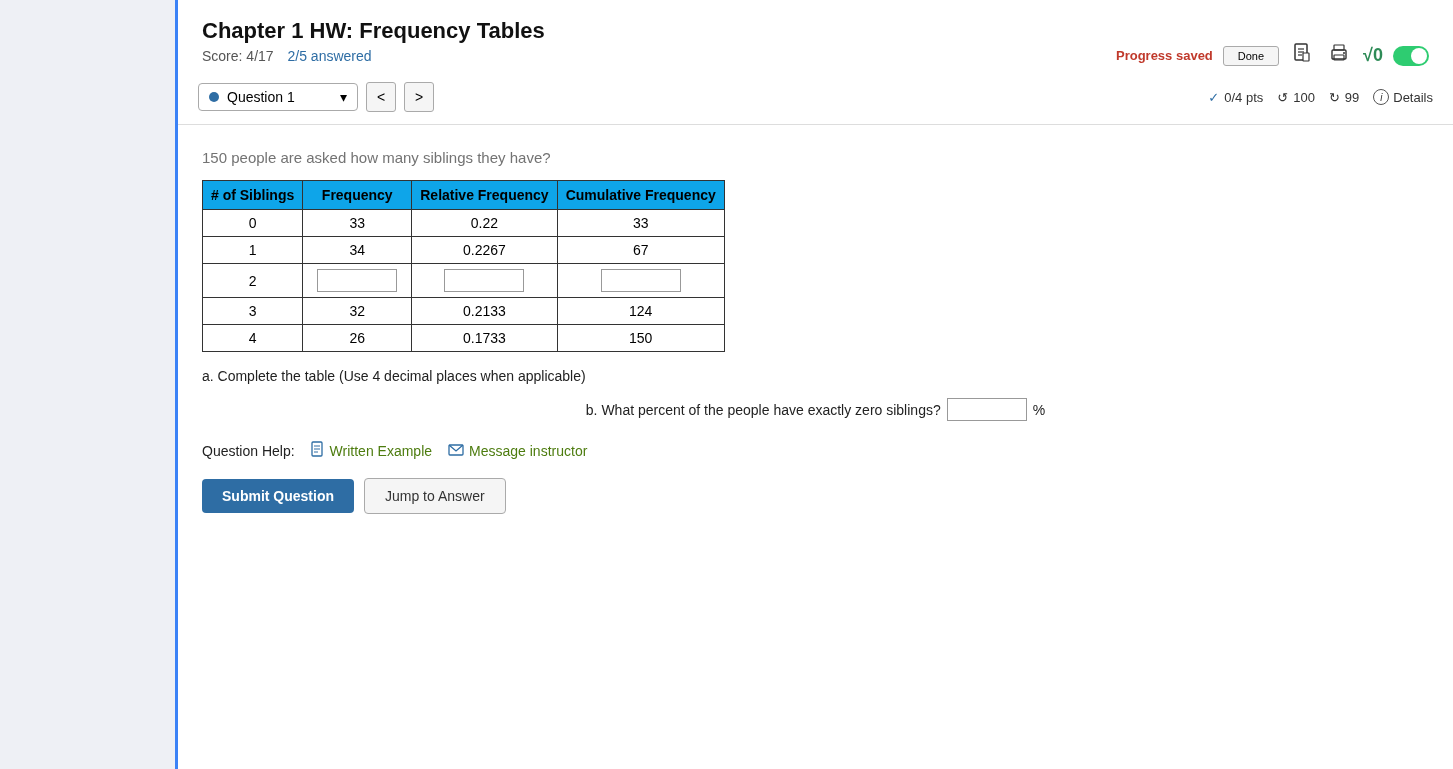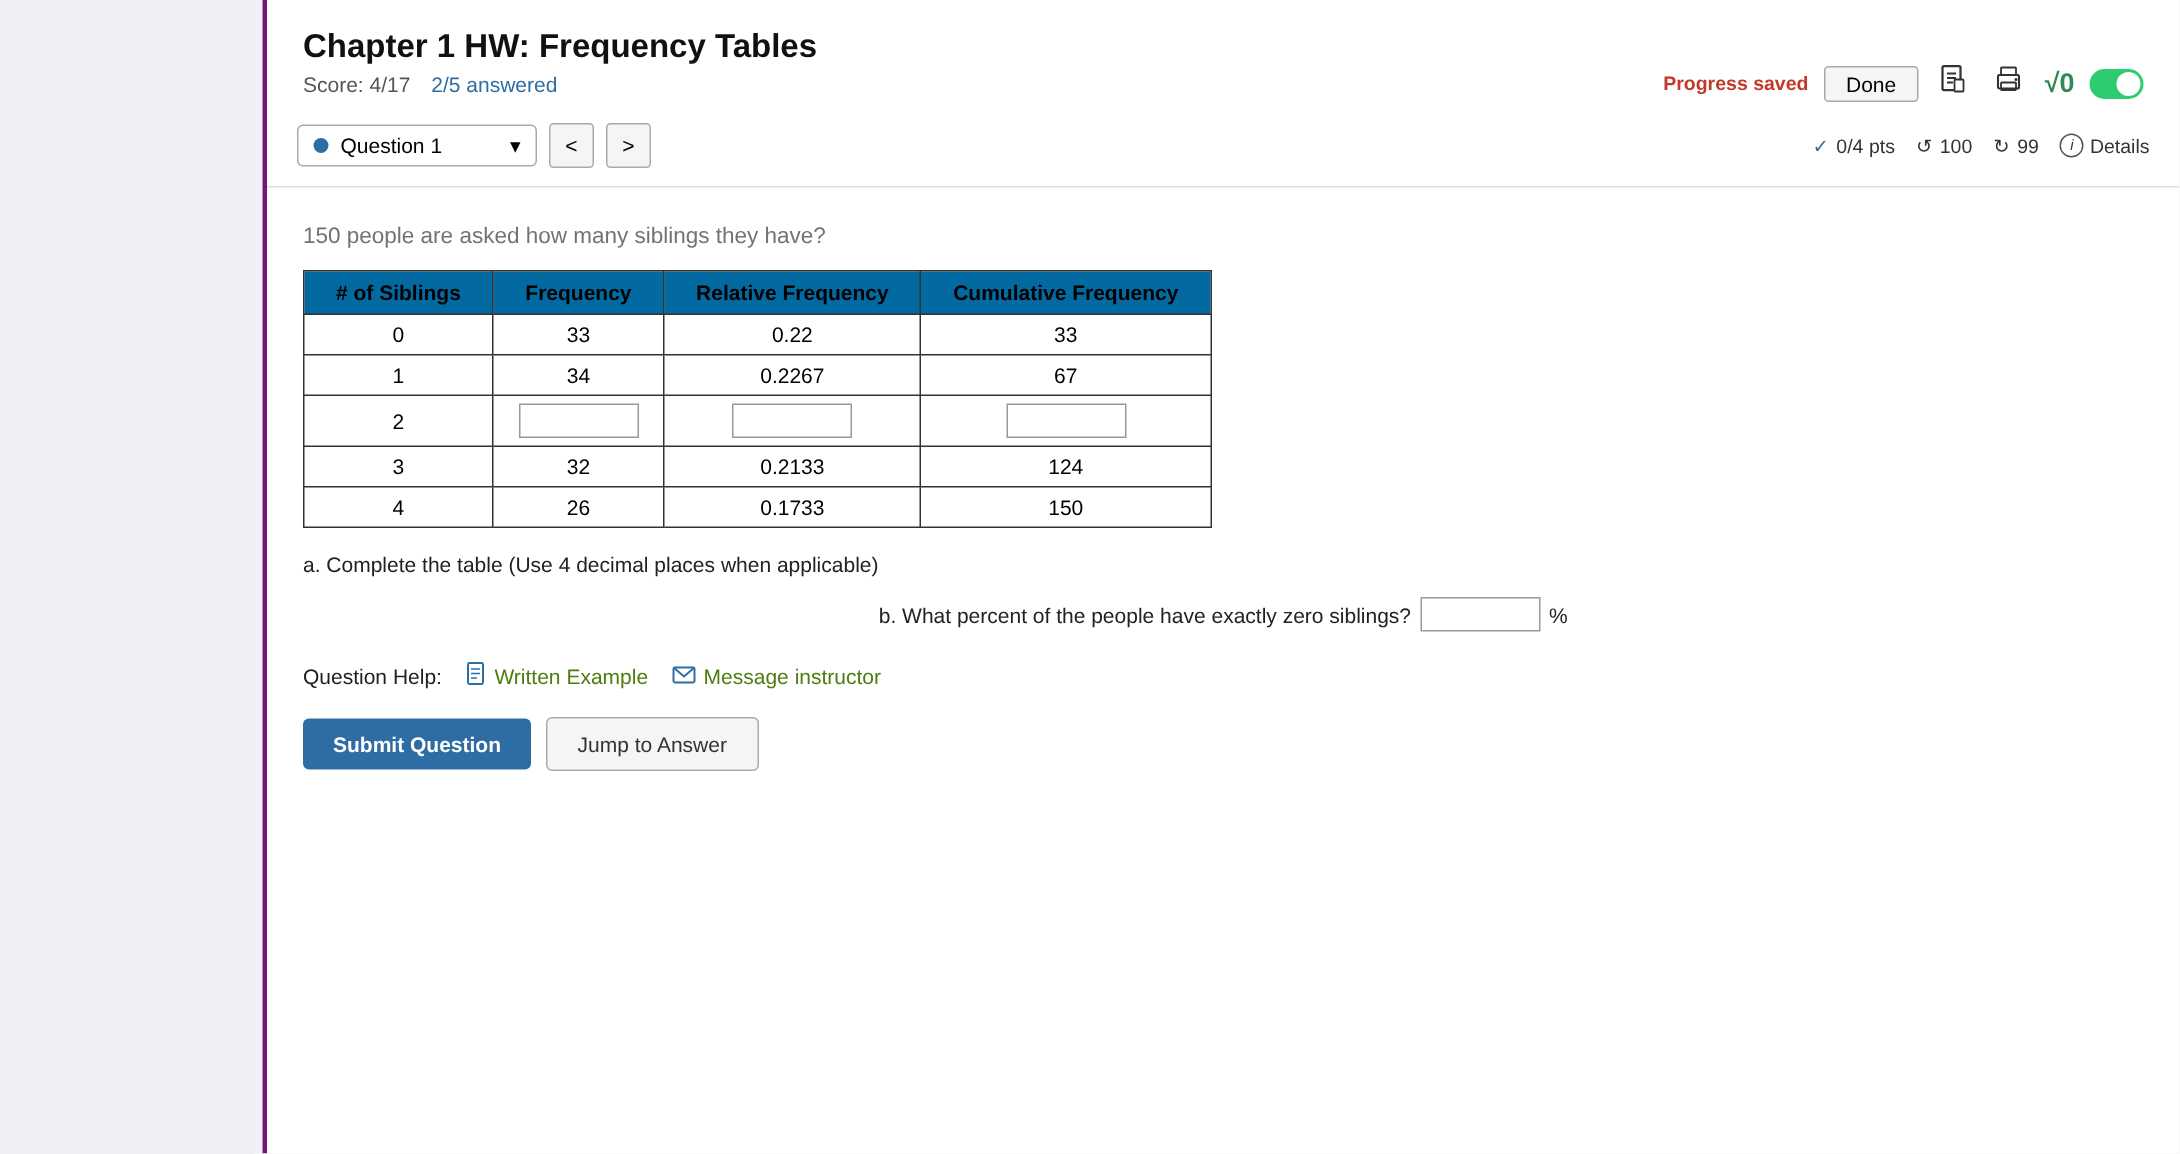--- a/index.html
+++ b/index.html
@@ -13,21 +13,21 @@
       min-height: 769px;
     }
     .left-sidebar {
       width: 175px;
       background: #eef0f5;
       flex-shrink: 0;
     }
     .main-content {
       flex: 1;
       background: #fff;
-      border-left: 3px solid #701a75;
+      border-left: 3px solid #3b82f6;
       padding: 0;
     }
     
     .header {
       padding: 18px 24px 0 24px;
       display: flex;
       align-items: flex-start;
       justify-content: space-between;
     }
     .header-left {}
@@ -53,21 +53,21 @@
     }
     .progress-saved {
       color: #c0392b;
       font-size: 13px;
       font-weight: bold;
     }
     .done-btn {
       border: 1px solid #aaa;
       background: #f5f5f5;
       padding: 3px 14px;
-      font-size: 14px;
+      font-size: 11px;
       cursor: pointer;
       border-radius: 3px;
     }
     .icon-btn {
       background: none;
       border: none;
       font-size: 18px;
       cursor: pointer;
       color: #333;
       padding: 2px 4px;
@@ -175,23 +175,23 @@
       color: #737373;
       margin-bottom: 14px;
     }
     
     .freq-table {
       border-collapse: collapse;
       margin-bottom: 16px;
       font-size: 14px;
     }
     .freq-table th {
-      background: #0369a1;
+      background: #0ea5e9;
       border: 1px solid #333;
-      padding: 6px 21px;
+      padding: 6px 8px;
       font-weight: bold;
       text-align: center;
     }
     .freq-table td {
       border: 1px solid #333;
       padding: 5px 14px;
       text-align: center;
       min-width: 80px;
     }
     .freq-table input[type="text"] {

